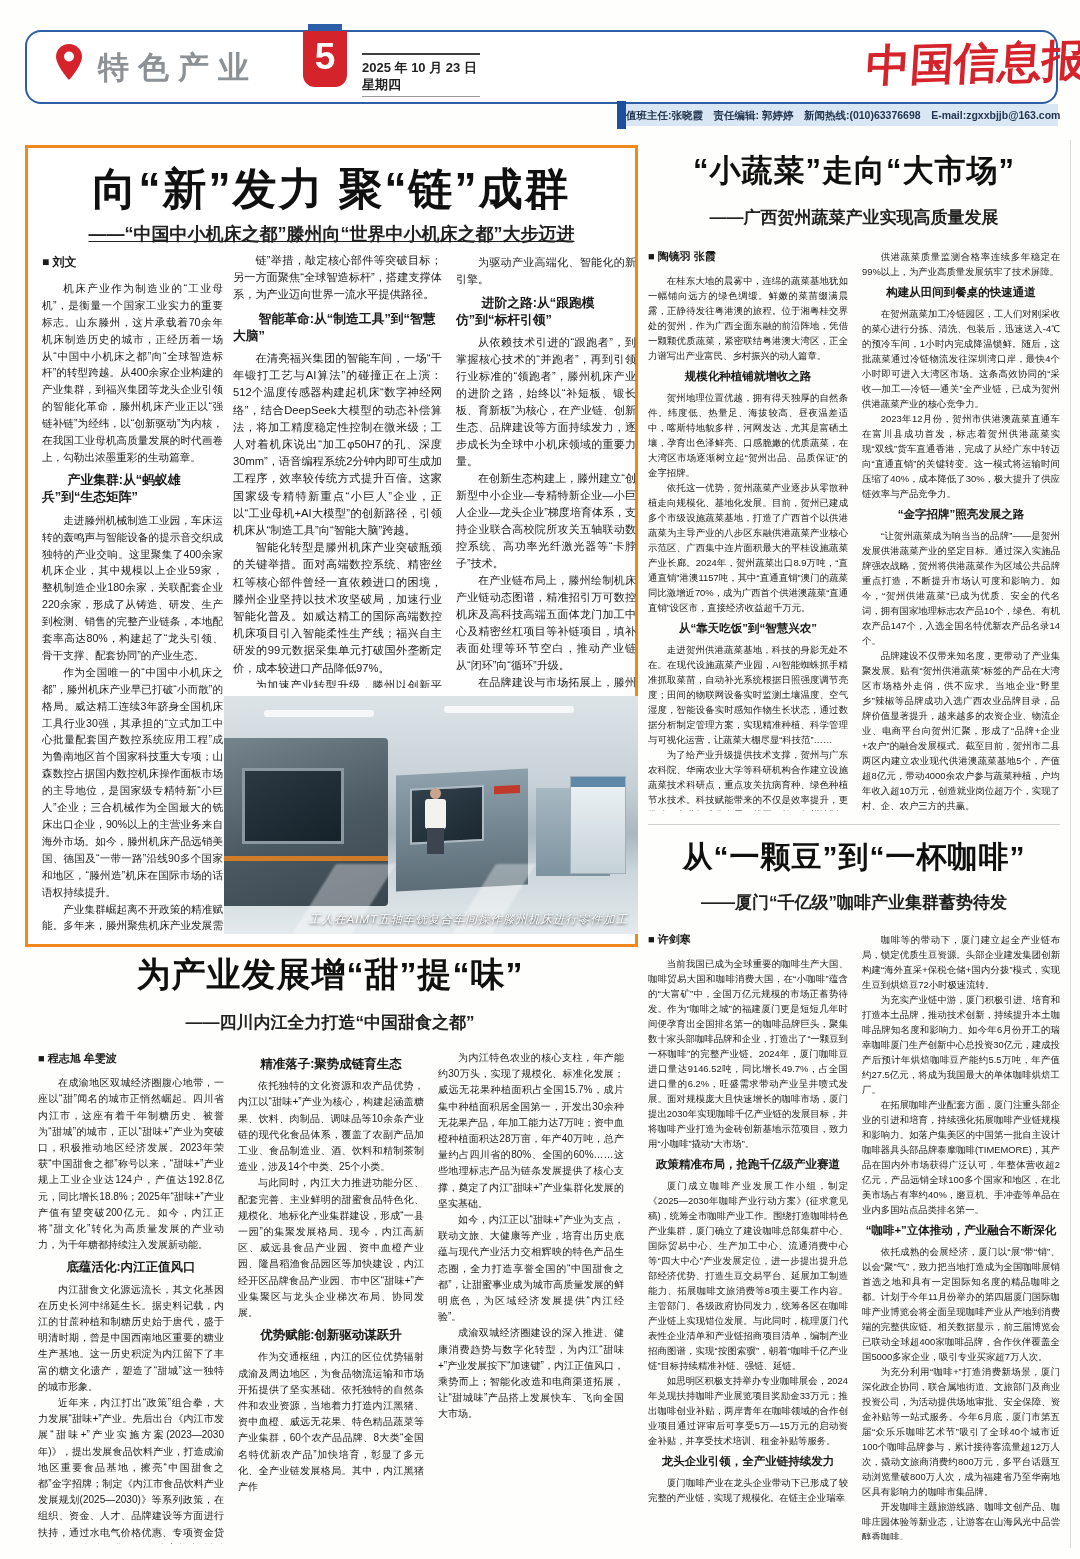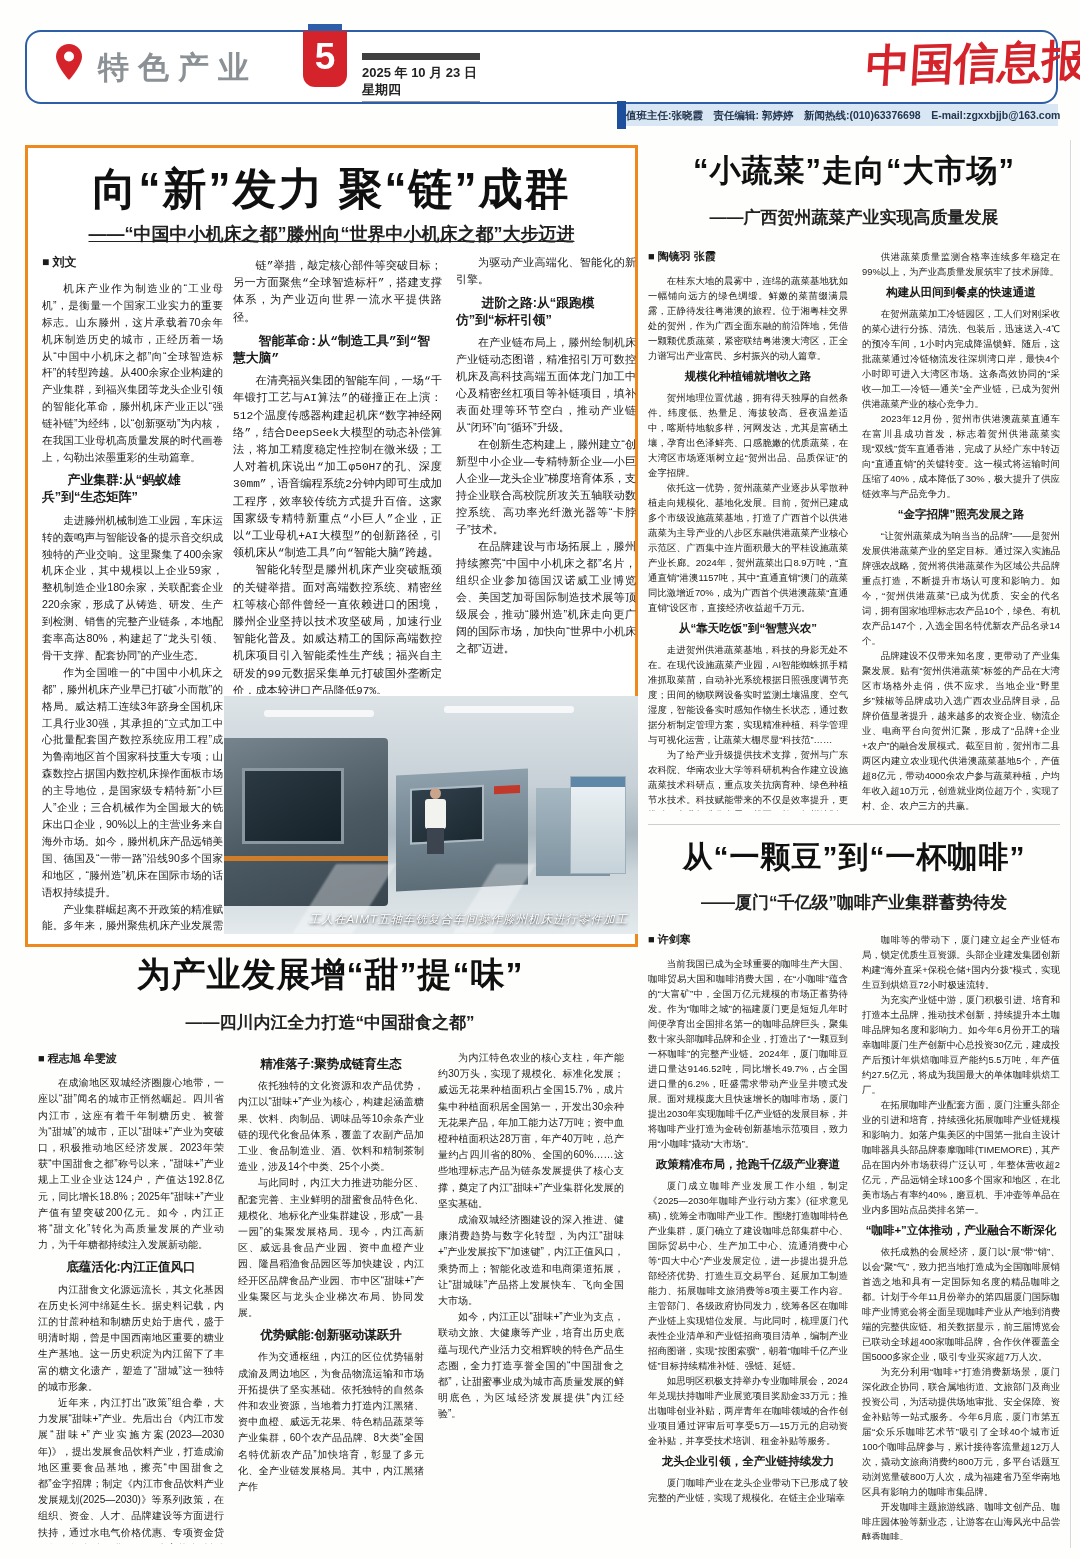--- a/index.html
+++ b/index.html
@@ -9,21 +9,21 @@
   
   .header-box{position:absolute;left:25px;top:30px;width:1029px;height:70px;
               border:2px solid #2d5ea8;border-radius:16px;background:#fff;}
   .pin-icon{position:absolute;left:56px;top:44px;width:26px;height:36px;}
   .section-label{position:absolute;left:98px;top:47px;font-size:31px;font-weight:bold;
                  color:#8c9196;letter-spacing:9px;}
   .page-badge{position:absolute;left:303px;top:24px;width:44px;}
   .badge-cap{height:7px;background:#2d5ea8;margin:0 5px;}
   .badge-body{height:56px;background:#d5232c;border-radius:0 0 12px 12px;color:#fff;
               font-size:37px;font-weight:bold;text-align:center;line-height:52px;}
-  .date-block{position:absolute;left:362px;top:53px;width:118px;border-top:7px solid #404040;
+  .date-block{position:absolute;left:362px;top:53px;width:118px;border-top:2px solid #404040;
               border-bottom:1px solid #9a9a9a;padding:4px 0 3px;font-size:13px;font-weight:bold;
               color:#222;line-height:17px;}
   .masthead{position:absolute;left:866px;top:34px;font-family:"DejaVu Serif",serif;font-size:44px;
             font-weight:bold;color:#d5232c;transform:rotate(-1.5deg) skewX(-5deg);white-space:nowrap;}
   .staff-block{position:absolute;left:617px;top:101px;width:9px;height:28px;background:#1d4f9c;}
   .staff-strip{position:absolute;left:626px;top:104px;width:432px;height:22px;background:#d9e7f5;
                font-size:10.5px;line-height:22px;color:#24364f;white-space:nowrap;
                box-sizing:border-box;font-weight:bold;}
 
   
@@ -33,21 +33,21 @@
   .col p.col-subhead{font-weight:bold;margin:6px 0;}
   .headline{margin:0;text-align:center;font-weight:900;color:#101010;}
   .deck{margin:0;text-align:center;font-weight:bold;color:#222;}
 
   
   .art-main{position:absolute;left:25px;top:145px;width:613px;height:802px;
             border:3px solid #f0891d;background:#fff;box-sizing:border-box;}
   .art-main .headline{position:absolute;left:0;right:0;top:12px;font-size:44px;letter-spacing:2px;}
   .art-main .deck{position:absolute;left:0;right:0;top:74px;font-size:18px;text-decoration:underline;}
   .art-main .c1{left:14px;top:106px;width:181px;height:680px;font-size:10.6px;line-height:16.9px;}
-  .art-main .c2{left:205px;top:110px;width:209px;height:436px;font-size:11.2px;line-height:17.2px;font-family:Liberation Mono, monospace;}
+  .art-main .c2{left:205px;top:104px;width:209px;height:436px;font-size:11.2px;line-height:17.2px;}
   .art-main .c3{left:428px;top:106px;width:180px;height:436px;font-size:11px;line-height:17px;}
   .art-main p.byline{font-size:12px;}
   .art-main p.col-subhead{font-size:12.8px;text-indent:2em;text-align:left;}
 
   
   .photo{position:absolute;left:196px;top:548px;width:414px;height:238px;overflow:hidden;
          background:linear-gradient(180deg,#dde4e8 0%,#c6d0d6 38%,#aab7bf 58%,#ccd6db 74%,#e4eaed 100%);}
   .ceil{position:absolute;height:7px;background:rgba(255,255,255,.75);border-radius:3px;}
   .m1{position:absolute;left:-8px;top:42px;width:172px;height:168px;border-radius:4px;
       background:linear-gradient(160deg,#77858f 0%,#4b5962 55%,#39464f 100%);}
@@ -139,22 +139,23 @@
     <div class="col c2">
         <p class="para">链”举措，敲定核心部件等突破目标；另一方面聚焦“全球智造标杆”，搭建支撑体系，为产业迈向世界一流水平提供路径。</p>
         <p class="col-subhead">智能革命:从“制造工具”到“智慧大脑”</p>
         <p class="para">在清亮福兴集团的智能车间，一场“千年锻打工艺与AI算法”的碰撞正在上演：512个温度传感器构建起机床“数字神经网络”，结合DeepSeek大模型的动态补偿算法，将加工精度稳定性控制在微米级；工人对着机床说出“加工φ50H7的孔、深度30mm”，语音编程系统2分钟内即可生成加工程序，效率较传统方式提升百倍。这家国家级专精特新重点“小巨人”企业，正以“工业母机+AI大模型”的创新路径，引领机床从“制造工具”向“智能大脑”跨越。</p>
         <p class="para">智能化转型是滕州机床产业突破瓶颈的关键举措。面对高端数控系统、精密丝杠等核心部件曾经一直依赖进口的困境，滕州企业坚持以技术攻坚破局，加速行业智能化普及。如威达精工的国际高端数控机床项目引入智能柔性生产线；福兴自主研发的99元数据采集单元打破国外垄断定价，成本较进口产品降低97%。</p>
         <p class="para">为加速产业转型升级，滕州以创新平台建设为突破口。一方面，与中科院、清华、北航等30余家高校院所共建研发平台，建成北理工鲁南研究院、华数智能研究院等6个公共服务平台，每年推动20余项科研成果产业化；另一方面，依托当地重点打造的产业互联网集聚区——墨子云谷和滕州大数据中心，帮助110家机床企业实现数字化转型，成</p>
       </div>
     <div class="col c3">
         <p class="para">为驱动产业高端化、智能化的新引擎。</p>
         <p class="col-subhead">进阶之路:从“跟跑模仿”到“标杆引领”</p>
+        <p class="para">从依赖技术引进的“跟跑者”，到掌握核心技术的“并跑者”，再到引领行业标准的“领跑者”，滕州机床产业的进阶之路，始终以“补短板、锻长板、育新板”为核心，在产业链、创新生态、品牌建设等方面持续发力，逐步成长为全球中小机床领域的重要力量。</p>
+        <p class="para">在创新生态构建上，滕州建立“创新型中小企业—专精特新企业—小巨人企业—龙头企业”梯度培育体系，支持企业联合高校院所攻关五轴联动数控系统、高功率光纤激光器等“卡脖子”技术。</p>
         <p class="para">在产业链布局上，滕州绘制机床产业链动态图谱，精准招引万可数控机床及高科技高端五面体龙门加工中心及精密丝杠项目等补链项目，填补表面处理等环节空白，推动产业链从“闭环”向“循环”升级。</p>
-        <p class="para">在创新生态构建上，滕州建立“创新型中小企业—专精特新企业—小巨人企业—龙头企业”梯度培育体系，支持企业联合高校院所攻关五轴联动数控系统、高功率光纤激光器等“卡脖子”技术。</p>
         <p class="para">在品牌建设与市场拓展上，滕州持续擦亮“中国中小机床之都”名片，组织企业参加德国汉诺威工业博览会、美国芝加哥国际制造技术展等顶级展会，推动“滕州造”机床走向更广阔的国际市场，加快向“世界中小机床之都”迈进。</p>
       </div>
 
     <div class="photo">
       <div class="ceil" style="left:40px;top:14px;width:110px;"></div>
       <div class="ceil" style="left:220px;top:10px;width:130px;"></div>
       <div class="m1">
         <div class="m1win"></div>
         <div class="m1trim"></div>
       </div>
@@ -239,20 +240,20 @@
         </div>
       <div class="col c2">
           <p class="col-subhead">精准落子:聚势成链育生态</p>
           <p class="para">依托独特的文化资源和农产品优势，内江以“甜味+”产业为核心，构建起涵盖糖果、饮料、肉制品、调味品等10余条产业链的现代化食品体系，覆盖了农副产品加工业、食品制造业、酒、饮料和精制茶制造业，涉及14个中类、25个小类。</p>
           <p class="para">与此同时，内江大力推进功能分区、配套完善、主业鲜明的甜蜜食品特色化、规模化、地标化产业集群建设，形成“一县一园”的集聚发展格局。现今，内江高新区、威远县食品产业园、资中血橙产业园、隆昌稻渔食品园区等加快建设，内江经开区品牌食品产业园、市中区“甜味+”产业集聚区与龙头企业梯次布局、协同发展。</p>
           <p class="col-subhead">优势赋能:创新驱动谋跃升</p>
           <p class="para">作为交通枢纽，内江的区位优势辐射成渝及周边地区，为食品物流运输和市场开拓提供了坚实基础。依托独特的自然条件和农业资源，当地着力打造内江黑猪、资中血橙、威远无花果、特色精品蔬菜等产业集群，60个农产品品牌、8大类“全国名特优新农产品”加快培育，彰显了多元化、全产业链发展格局。其中，内江黑猪产作</p>
         </div>
       <div class="col c3">
           <p class="para">为内江特色农业的核心支柱，年产能约30万头，实现了规模化、标准化发展；威远无花果种植面积占全国15.7%，成片集中种植面积居全国第一，开发出30余种无花果产品，年加工能力达7万吨；资中血橙种植面积达28万亩，年产40万吨，总产量约占四川省的80%、全国的60%……这些地理标志产品为链条发展提供了核心支撑，奠定了内江“甜味+”产业集群化发展的坚实基础。</p>
+          <p class="para">如今，内江正以“甜味+”产业为支点，联动文旅、大健康等产业，培育出历史底蕴与现代产业活力交相辉映的特色产品生态圈，全力打造享誉全国的“中国甜食之都”，让甜蜜事业成为城市高质量发展的鲜明底色，为区域经济发展提供“内江经验”。</p>
           <p class="para">成渝双城经济圈建设的深入推进、健康消费趋势与数字化转型，为内江“甜味+”产业发展按下“加速键”，内江正值风口，乘势而上；智能化改造和电商渠道拓展，让“甜城味”产品搭上发展快车、飞向全国大市场。</p>
-          <p class="para">如今，内江正以“甜味+”产业为支点，联动文旅、大健康等产业，培育出历史底蕴与现代产业活力交相辉映的特色产品生态圈，全力打造享誉全国的“中国甜食之都”，让甜蜜事业成为城市高质量发展的鲜明底色，为区域经济发展提供“内江经验”。</p>
         </div>
     </div>
   </div>
 
   <div class="right-rule"></div>
 </div>
 
 </body></html>

